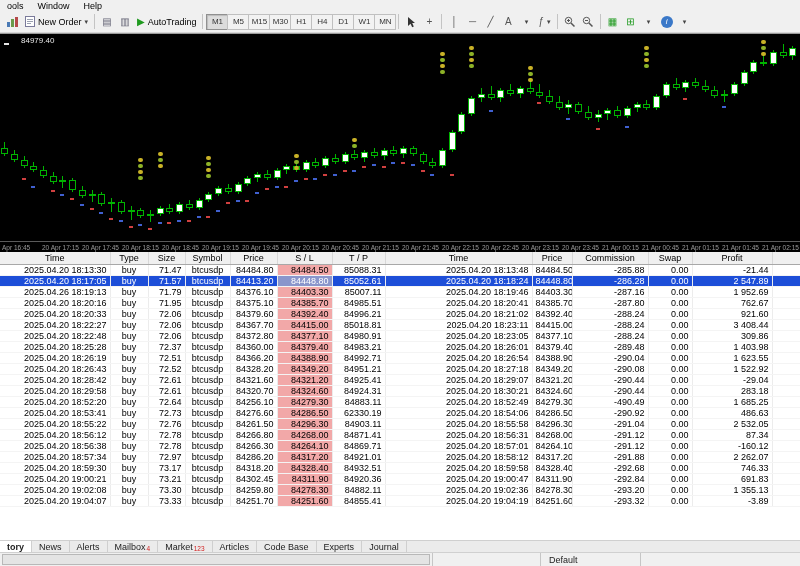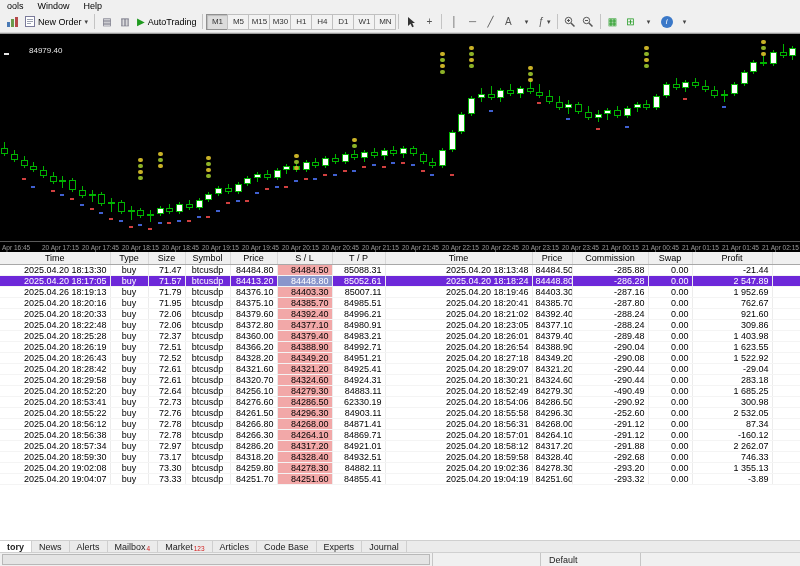--- a/index.html
+++ b/index.html
@@ -20,32 +20,32 @@
   .tf{width:22px;height:16px;font-size:8px;border:1px solid #c0c0c0;margin-right:-1px;background:#f2f2f2;font-family:inherit;color:#333}
   .tf.active{background:#dcdcdc;border-color:#909090;box-shadow:inset 1px 1px 1px rgba(0,0,0,.15)}
   .infodot{width:12px;height:12px;border-radius:50%;background:#3a78c8;color:#fff;font-size:8px;line-height:12px;text-align:center;font-style:italic}
   
   .chart{position:relative;height:219px;background:#000;border-top:1px solid #9a9a9a}
   #plot{position:absolute;left:0;right:0;top:0;bottom:11px;overflow:hidden}
   .wick{position:absolute;width:1px}
   .bodyc{position:absolute;width:7px;border:1px solid #00b400}
   .marker{position:absolute;width:5px;height:4px;border-radius:2px}
   .tick{position:absolute;width:4px;height:2px}
-  .pricelabel{position:absolute;top:12px;left:4px;color:#e6e6e6;font-size:8px;display:flex;align-items:flex-end;gap:20px;z-index:4}
+  .pricelabel{position:absolute;top:2px;left:4px;color:#e6e6e6;font-size:8px;display:flex;align-items:flex-end;gap:12px;z-index:4}
   .pricelabel i{display:block;width:5px;height:2px;background:#e6e6e6}
   .axis{position:absolute;left:0;right:0;bottom:0;height:11px;background:#000;border-top:1px solid #5a5a5a;color:#9a9a9a;font-size:6.5px}
   .axis span{position:absolute;top:2px;white-space:nowrap}
   
   #tablewrap{height:288px;overflow:hidden;background:#fff}
   table{border-collapse:collapse;table-layout:fixed;width:800px}
   thead th{height:12px;background:#f0f0f0;border-right:1px solid #d8d8d8;border-bottom:1px solid #a8a8a8;font-weight:normal;font-size:9px;white-space:nowrap;overflow:hidden}
   td{height:10px;line-height:10px;font-size:9px;border-right:1px solid #ececec;border-bottom:1px solid #f4f4f4;padding:0 3px;white-space:nowrap;overflow:hidden}
   .a-r{text-align:right}.a-c{text-align:center}
   td.sl{background:#f2a8a8}
-  tr.sel td{background:#6d28d9;color:#fff}
+  tr.sel td{background:#1d4ed8;color:#fff}
   tr.sel td.sl{background:#8a96cc}
   
   .tabsbar{height:12px;background:#ebebeb;border-top:1px solid #cfcfcf;display:flex;align-items:stretch;font-size:9px}
   .tab{padding:0 7px;border-right:1px solid #cfcfcf;display:flex;align-items:center;color:#222;cursor:default}
   .tab.active{background:#fff;font-weight:bold}
   .tab .badge{color:#d22222;font-size:6.5px;margin-left:1px;position:relative;top:2px}
   
   .statusbar{height:14px;background:#f0f0f0;border-top:1px solid #d0d0d0;display:flex;align-items:stretch;font-size:9px}
   .sb-scroll{width:428px;margin:1px 2px;border:1px solid #b8b8b8;background:#e4e4e4}
   .sb-panel{border-left:1px solid #c6c6c6;display:flex;align-items:center;padding:0 8px;color:#222}
@@ -547,20 +547,35 @@
           <td class="a-r sl">84392.40</td>
           <td class="a-r">84996.21</td>
           <td class="a-r">2025.04.20 18:21:02</td>
           <td class="a-r">84392.40</td>
           <td class="a-r">-288.24</td>
           <td class="a-r">0.00</td>
           <td class="a-r">921.60</td>
           <td></td>
         </tr>
         <tr>
+          <td class="a-r">2025.04.20 18:22:27</td>
+          <td class="a-c">buy</td>
+          <td class="a-r">72.06</td>
+          <td class="a-c">btcusdp</td>
+          <td class="a-r">84367.70</td>
+          <td class="a-r sl">84415.00</td>
+          <td class="a-r">85018.81</td>
+          <td class="a-r">2025.04.20 18:23:11</td>
+          <td class="a-r">84415.00</td>
+          <td class="a-r">-288.24</td>
+          <td class="a-r">0.00</td>
+          <td class="a-r">3 408.44</td>
+          <td></td>
+        </tr>
+        <tr>
           <td class="a-r">2025.04.20 18:22:48</td>
           <td class="a-c">buy</td>
           <td class="a-r">72.06</td>
           <td class="a-c">btcusdp</td>
           <td class="a-r">84372.80</td>
           <td class="a-r sl">84377.10</td>
           <td class="a-r">84980.91</td>
           <td class="a-r">2025.04.20 18:23:05</td>
           <td class="a-r">84377.10</td>
           <td class="a-r">-288.24</td>
@@ -663,34 +678,34 @@
           <td class="a-c">buy</td>
           <td class="a-r">72.73</td>
           <td class="a-c">btcusdp</td>
           <td class="a-r">84276.60</td>
           <td class="a-r sl">84286.50</td>
           <td class="a-r">62330.19</td>
           <td class="a-r">2025.04.20 18:54:06</td>
           <td class="a-r">84286.50</td>
           <td class="a-r">-290.92</td>
           <td class="a-r">0.00</td>
-          <td class="a-r">300.98</td>
+          <td class="a-r">486.63</td>
           <td></td>
         </tr>
         <tr>
           <td class="a-r">2025.04.20 18:55:22</td>
           <td class="a-c">buy</td>
           <td class="a-r">72.76</td>
           <td class="a-c">btcusdp</td>
           <td class="a-r">84261.50</td>
           <td class="a-r sl">84296.30</td>
           <td class="a-r">84903.11</td>
           <td class="a-r">2025.04.20 18:55:58</td>
           <td class="a-r">84296.30</td>
-          <td class="a-r">-252.60</td>
+          <td class="a-r">-291.04</td>
           <td class="a-r">0.00</td>
           <td class="a-r">2 532.05</td>
           <td></td>
         </tr>
         <tr>
           <td class="a-r">2025.04.20 18:56:12</td>
           <td class="a-c">buy</td>
           <td class="a-r">72.78</td>
           <td class="a-c">btcusdp</td>
           <td class="a-r">84266.80</td>
@@ -739,20 +754,35 @@
           <td class="a-r">73.17</td>
           <td class="a-c">btcusdp</td>
           <td class="a-r">84318.20</td>
           <td class="a-r sl">84328.40</td>
           <td class="a-r">84932.51</td>
           <td class="a-r">2025.04.20 18:59:58</td>
           <td class="a-r">84328.40</td>
           <td class="a-r">-292.68</td>
           <td class="a-r">0.00</td>
           <td class="a-r">746.33</td>
+          <td></td>
+        </tr>
+        <tr>
+          <td class="a-r">2025.04.20 19:00:21</td>
+          <td class="a-c">buy</td>
+          <td class="a-r">73.21</td>
+          <td class="a-c">btcusdp</td>
+          <td class="a-r">84302.45</td>
+          <td class="a-r sl">84311.90</td>
+          <td class="a-r">84920.36</td>
+          <td class="a-r">2025.04.20 19:00:47</td>
+          <td class="a-r">84311.90</td>
+          <td class="a-r">-292.84</td>
+          <td class="a-r">0.00</td>
+          <td class="a-r">691.83</td>
           <td></td>
         </tr>
         <tr>
           <td class="a-r">2025.04.20 19:02:08</td>
           <td class="a-c">buy</td>
           <td class="a-r">73.30</td>
           <td class="a-c">btcusdp</td>
           <td class="a-r">84259.80</td>
           <td class="a-r sl">84278.30</td>
           <td class="a-r">84882.11</td>

